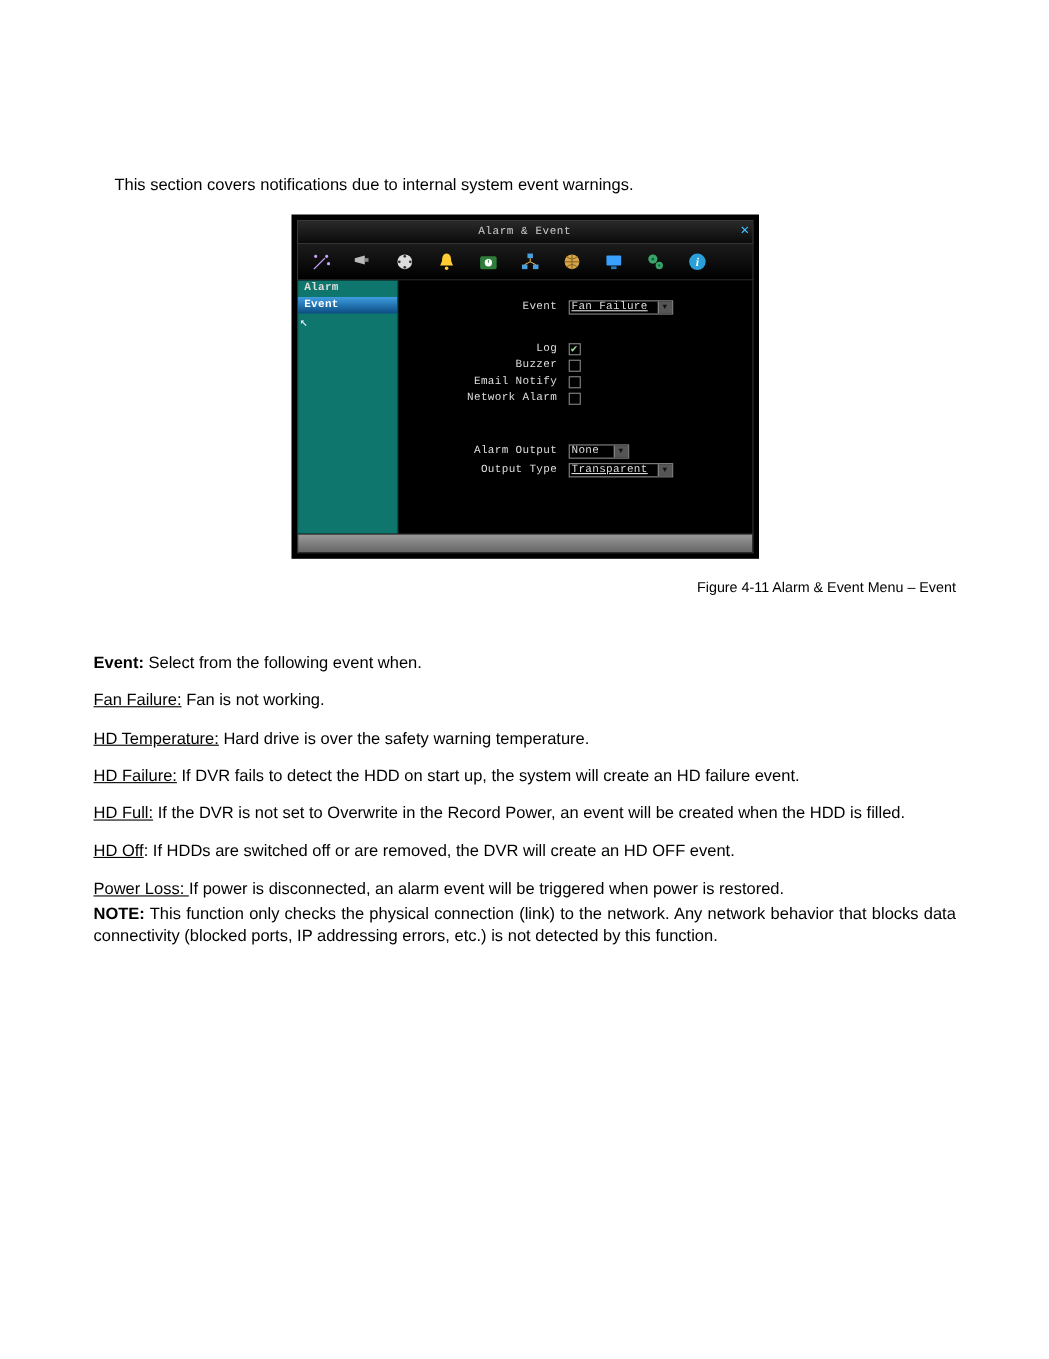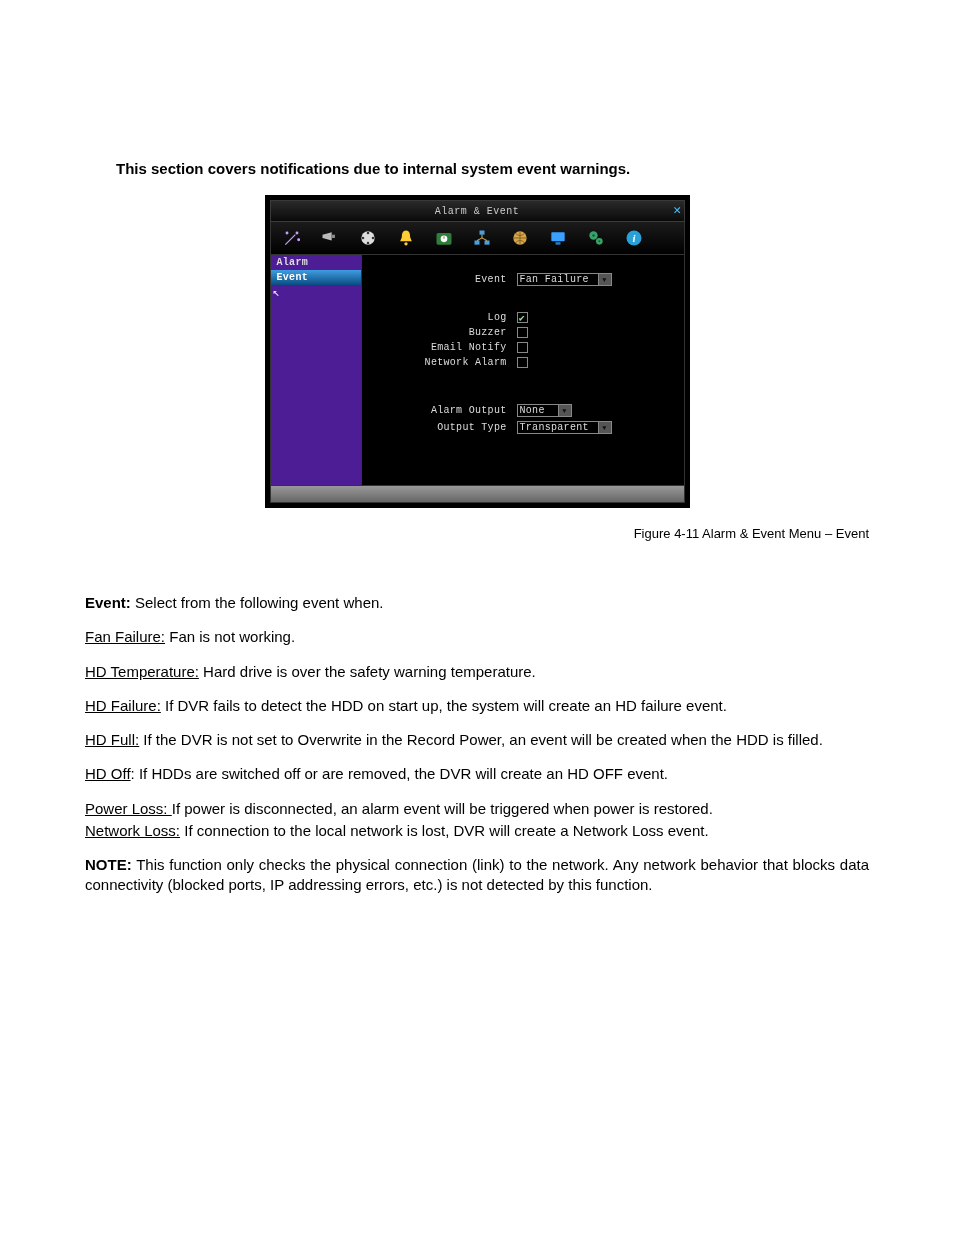--- a/index.html
+++ b/index.html
@@ -7,21 +7,21 @@
     font-size: 15px;
     color: #000;
     background: #fff;
     margin: 0;
     padding: 0;
     width: 954px;
   }
   .page {
     padding: 100px 85px 40px 85px;
   }
-  .heading-text { margin: 60px 0 18px 31px; font-weight: bold; }
+  .heading-text { margin: 60px 0 18px 19px; }
 
   
   .shot-wrap {
     width: 425px;
     margin: 10px auto 10px auto;
     background: #000;
     padding: 5px 5px 5px 5px;
     box-sizing: border-box;
   }
   .titlebar {
@@ -65,21 +65,21 @@
     height: 230px;
     font-family: "Courier New", monospace;
     font-size: 10px;
     color: #ddd;
     letter-spacing: 0.3px;
     background: #000;
   }
   .sidebar {
     width: 90px;
     border-right: 1px solid #333;
-    background: #4c1d95;
+    background: #0f766e;
     position: relative;
   }
   .side-item {
     padding: 2px 6px;
     font-weight: bold;
   }
   .side-item.hl {
     background: linear-gradient(#3e9de0, #0b4c82);
     color: #fff;
   }
@@ -115,21 +115,21 @@
     border: 1px solid #888;
     background: #000;
     color: #ddd;
     padding: 0 2px;
     height: 13px;
     display: inline-flex; align-items: center;
     min-width: 70px;
     box-sizing: border-box;
     position: relative;
   }
-  .select.wide { min-width: 95px; }
+  .select.wide { min-width: 95px; text-decoration: underline; }
   .select .arrowbox {
     position: absolute; right: 0; top: 0; bottom: 0;
     width: 12px;
     background: #555;
     border-left: 1px solid #888;
     display: flex; align-items: center; justify-content: center;
     font-size: 7px; color: #111;
   }
   .gap { height: 28px; }
 
@@ -302,18 +302,17 @@
 
     <p><span class="u">HD Temperature:</span><span> Hard drive is over the safety warning temperature.</span></p>
 
     <p><span class="u">HD Failure:</span><span> If DVR fails to detect the HDD on start up, the system will create an HD failure event.</span></p>
 
     <p class="justify"><span class="u">HD Full:</span><span> If the DVR is not set to Overwrite in the Record Power, an event will be created when the HDD is filled.</span></p>
 
     <p><span class="u">HD Off</span><span>: If HDDs are switched off or are removed, the DVR will create an HD OFF event.</span></p>
 
     <p style="margin-bottom:2px;"><span class="u">Power Loss: </span><span>If power is disconnected, an alarm event will be triggered when power is restored.</span></p>
-    <p><span class="u">Network Loss:</span><span> If connection to the local network is lost, DVR will create a Network Loss event.</span></p>
 
     <p class="justify" style=""><strong>NOTE:</strong><span> This function only checks the physical connection (link) to the network. Any network behavior that blocks data connectivity (blocked ports, IP addressing errors, etc.) is not detected by this function.</span></p>
   </div>
 
 </div>
 
 </body></html>

